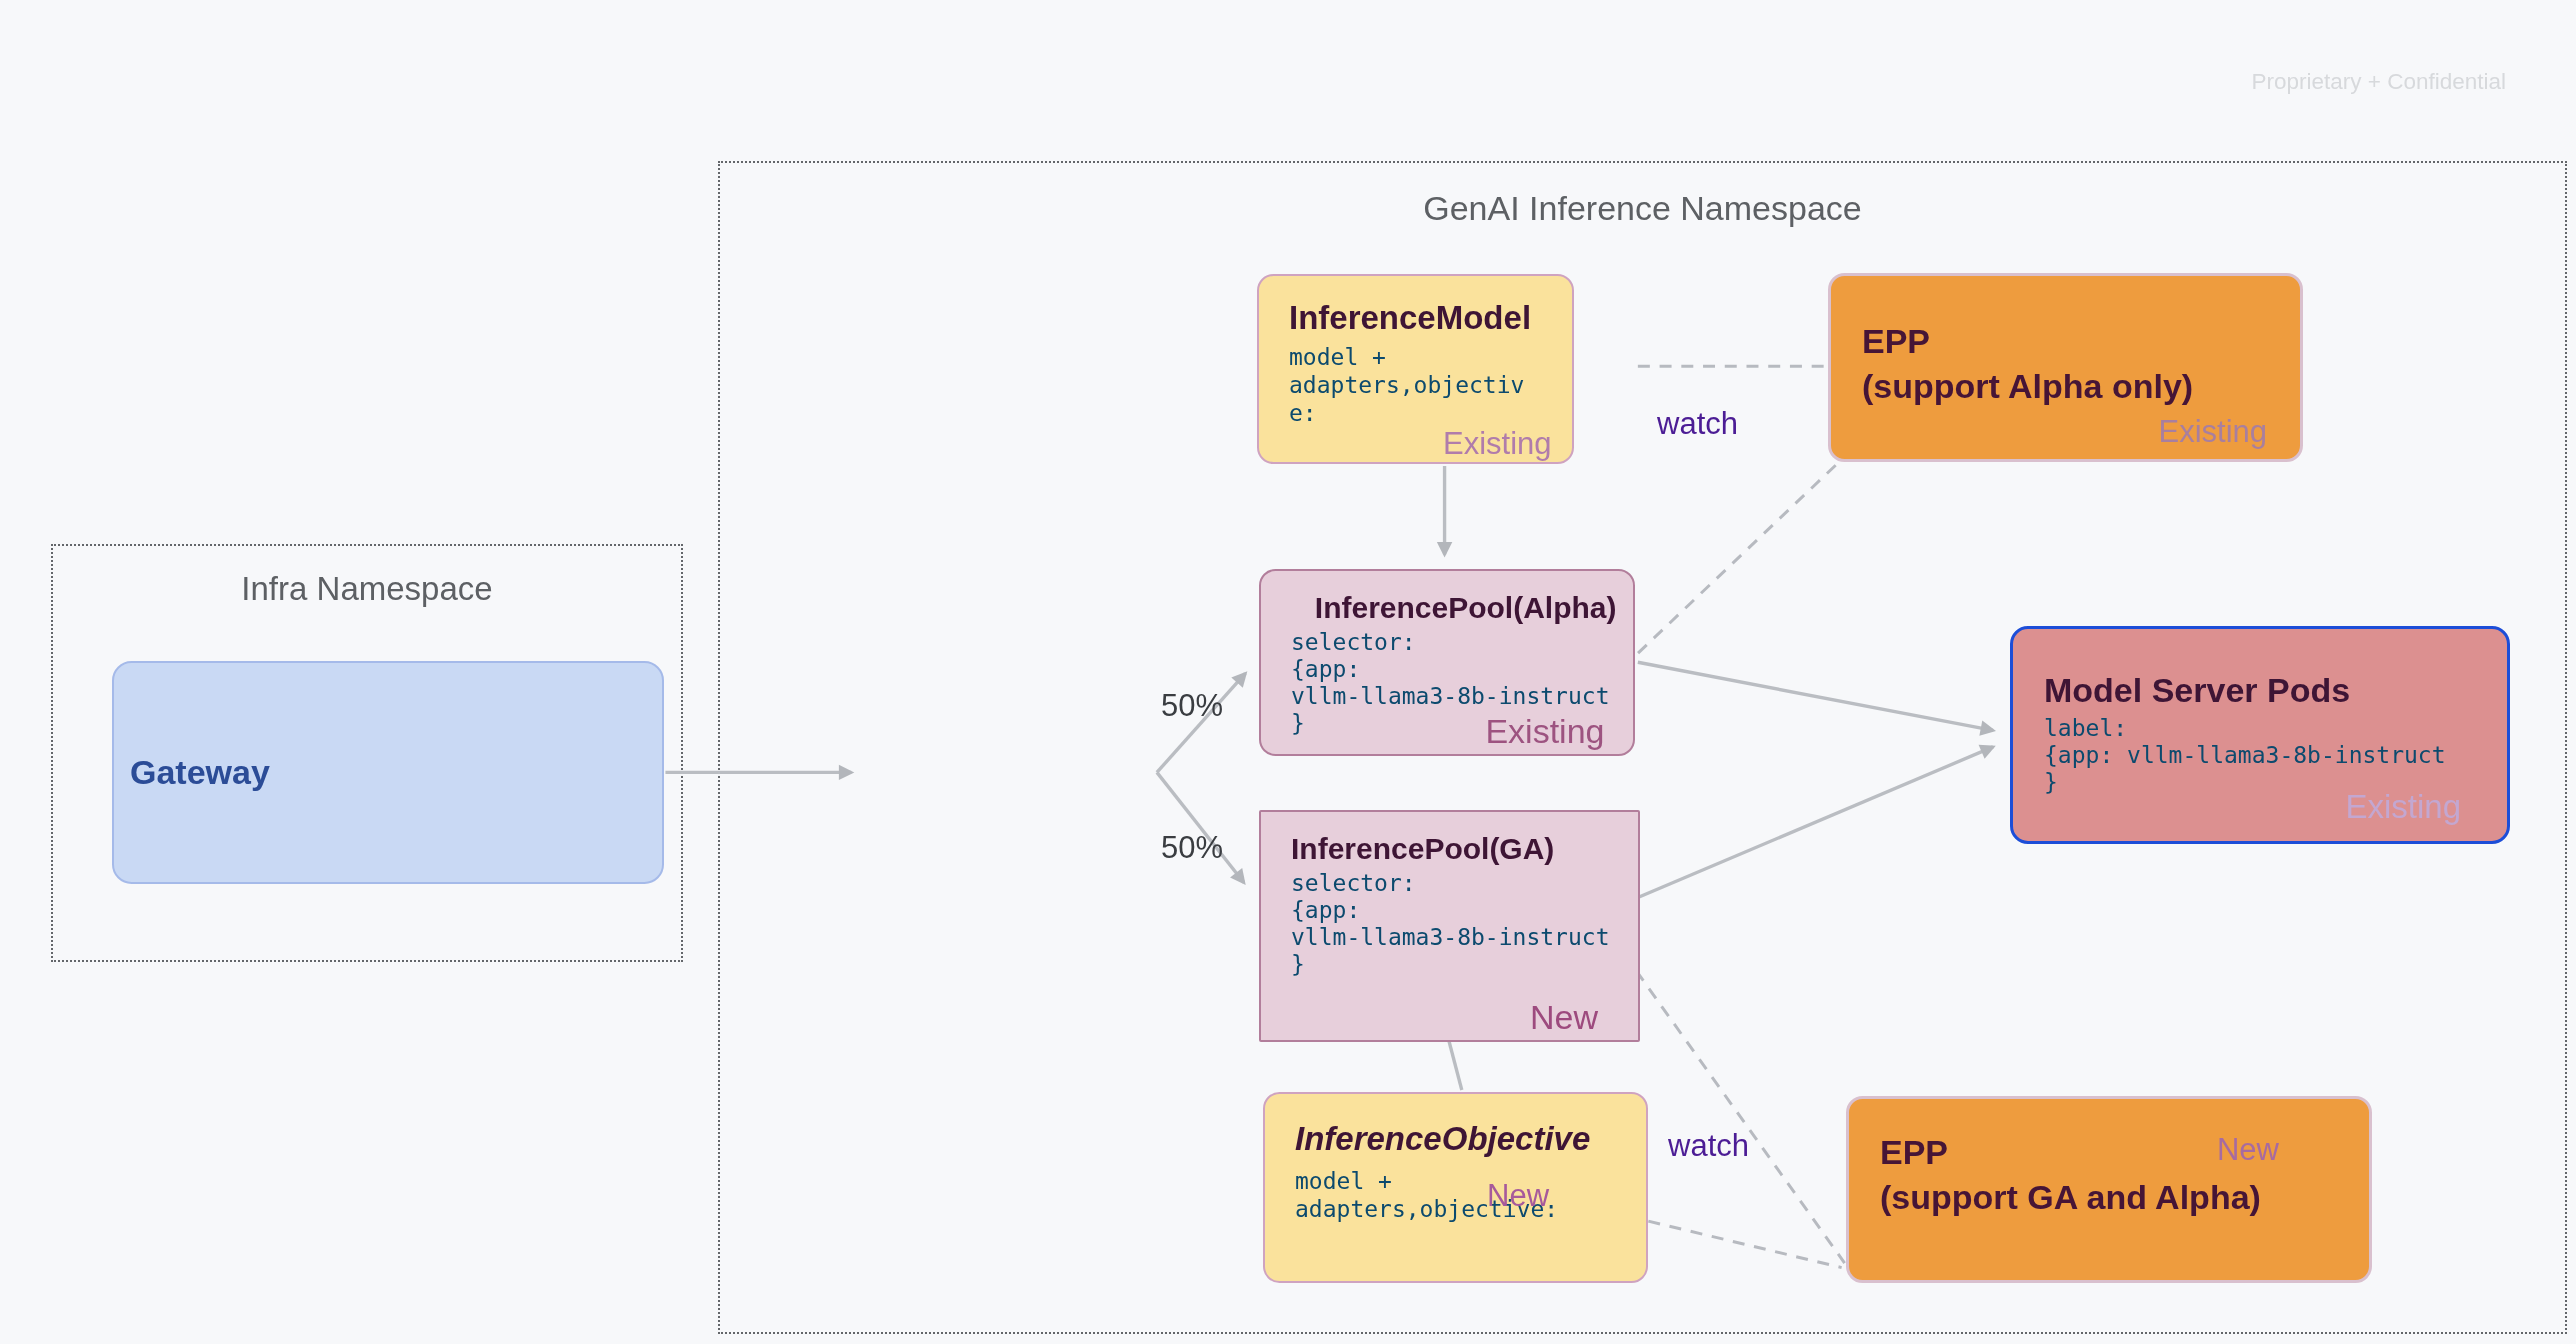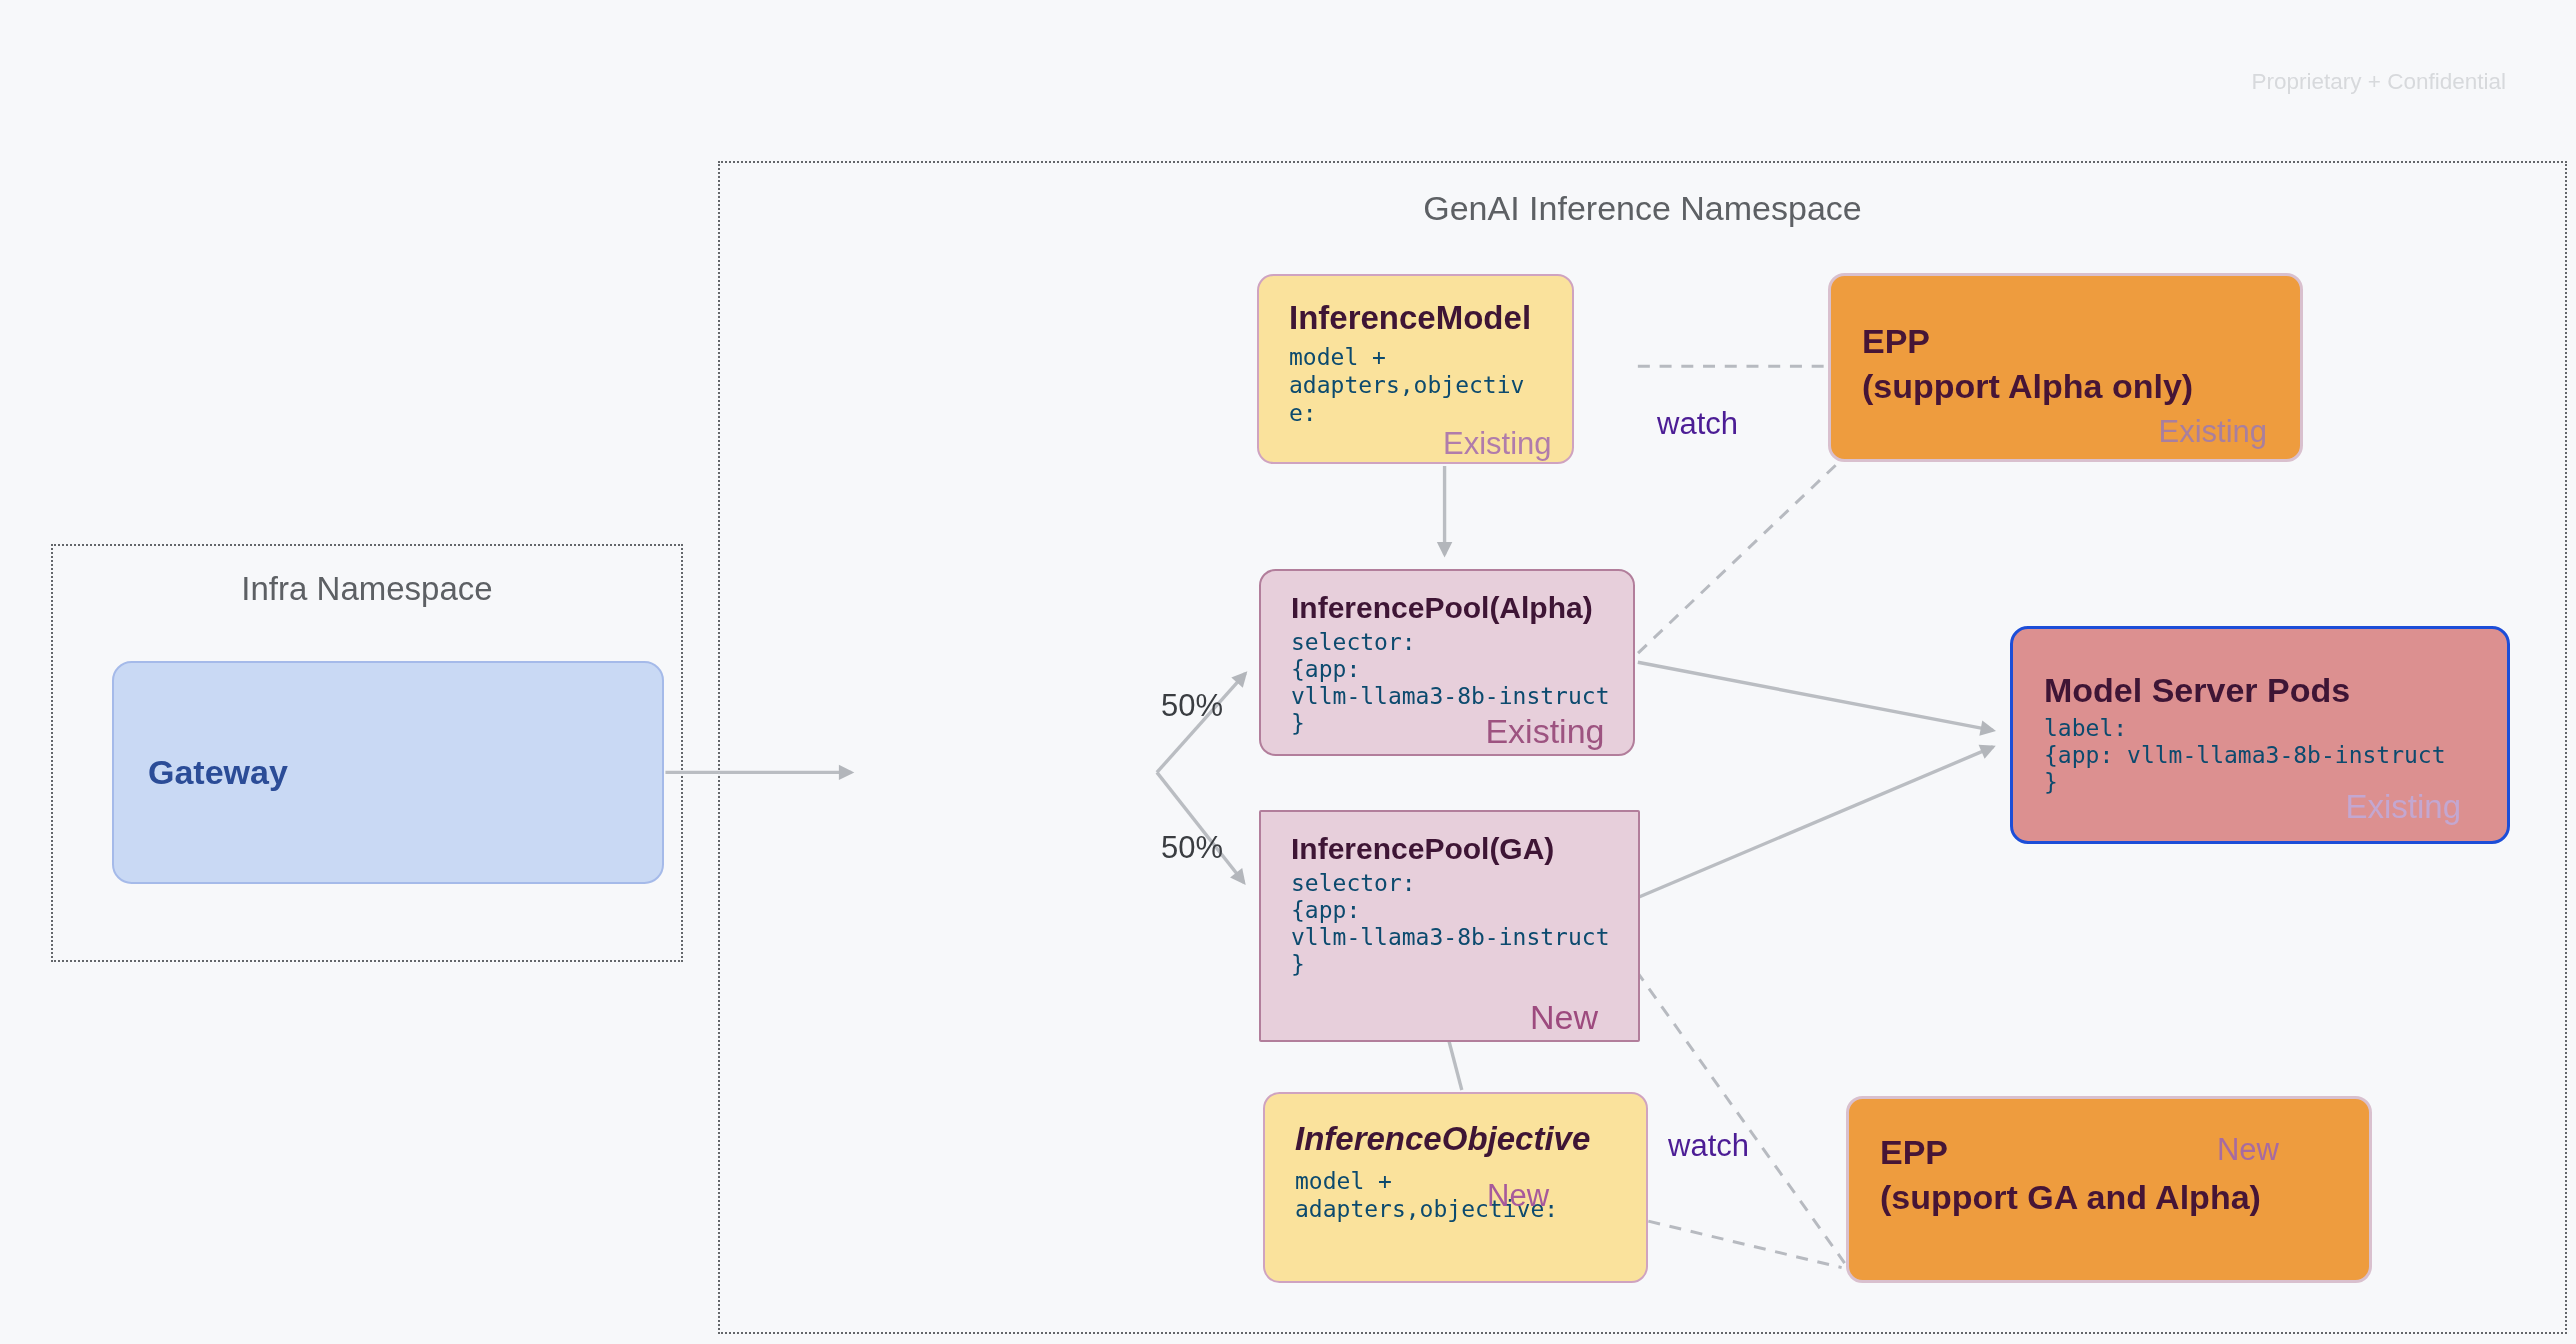--- a/index.html
+++ b/index.html
@@ -28,21 +28,21 @@
   
   .node { position: absolute; box-sizing: border-box; }
   .node-title { font-weight: bold; color: #3e1535; }
   .code { font-family: "DejaVu Sans Mono", monospace; color: #0c4a6e; }
   .badge { position: absolute; }
 
   
   .gateway {
     left: 112px; top: 661px; width: 552px; height: 223px;
     background: #c9d9f4; border: 2.2px solid #a5bae9; border-radius: 19.5px;
-    display: flex; align-items: center; padding-left: 34px;
+    display: flex; align-items: center; padding-left: 16px;
   }
   .gateway .node-title { font-size: 34px; color: #2b4c97; }
 
   
   .httproute {
     left: 865px; top: 647px; width: 286px; height: 248px;
     background: #dcead3; border: 2.2px solid #a9c494; border-radius: 19.5px;
     display: flex; flex-direction: column; align-items: center; justify-content: center;
     gap: 25.5px; text-align: center;
   }
@@ -67,21 +67,21 @@
   }
   .epp-alpha .node-title { font-size: 34px; line-height: 45px; color: #461536; }
   .epp-alpha .badge { right: 33px; bottom: 9px; font-size: 31px; color: #a87f9f; }
 
   
   .pool-alpha {
     left: 1259px; top: 569px; width: 376px; height: 187px;
     background: #e7cfdb; border: 2.2px solid #b27e9b; border-radius: 16.5px;
     padding: 19.5px 16.5px 0 30px;
   }
-  .pool-alpha .node-title { font-size: 30px; }
+  .pool-alpha .node-title { font-size: 30px; text-align: right; }
   .pool-alpha .code { margin-top: 4.5px; font-size: 23px; line-height: 27px; }
   .pool-alpha .badge { right: 28.5px; bottom: 3px; font-size: 34px; color: #9d5380; }
 
   
   .model-server-pods {
     left: 2010px; top: 626px; width: 500px; height: 218px;
     background: #dc9090; border: 3px solid #1d4ed8; border-radius: 18px;
     padding: 42px 0 0 31px;
   }
   .model-server-pods .node-title { font-size: 34px; }

